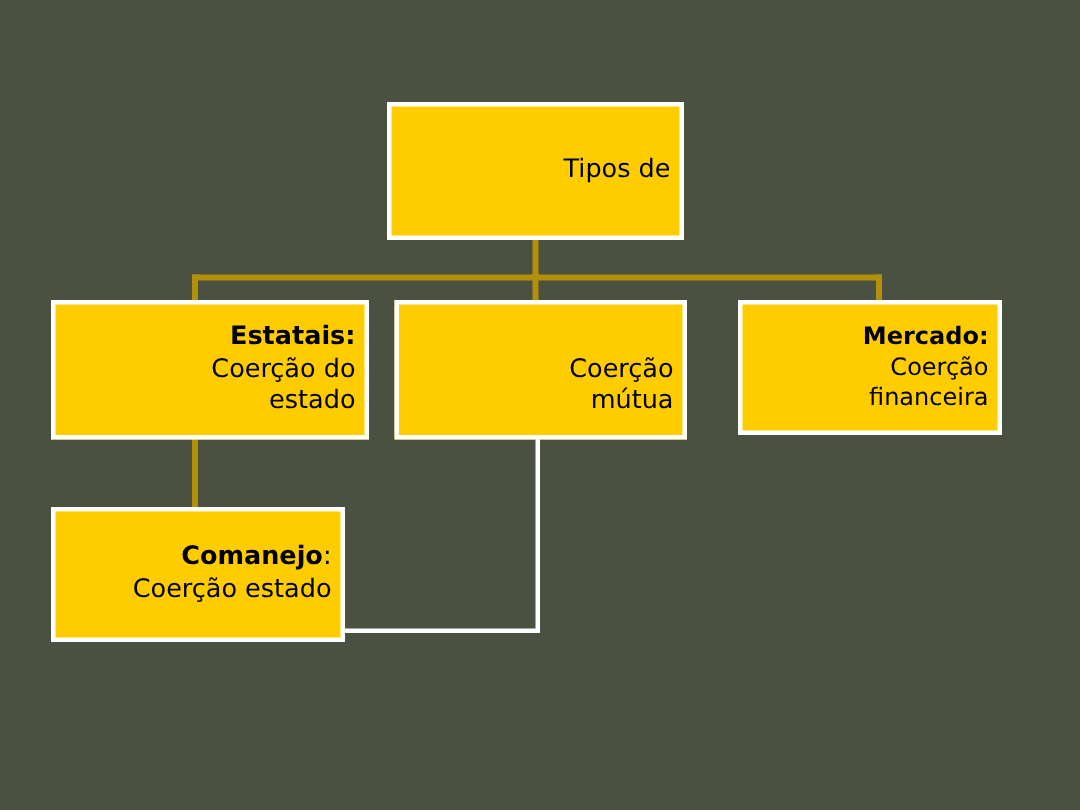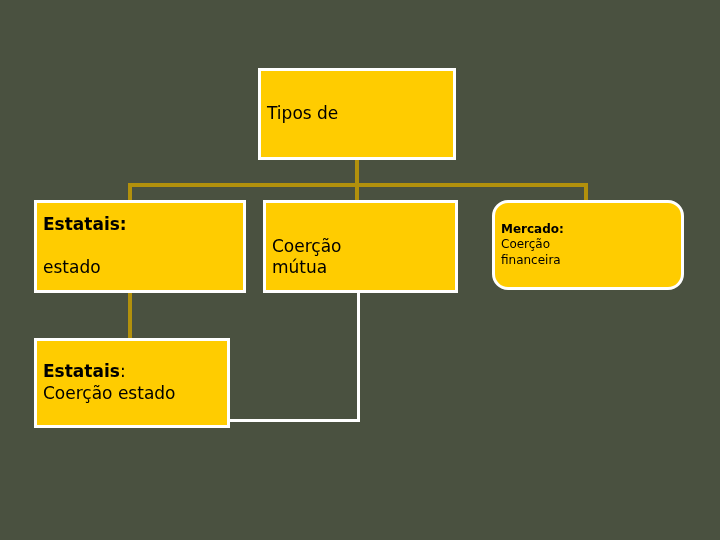--- a/index.html
+++ b/index.html
@@ -31,21 +31,21 @@
 
   
   .node {
     position: absolute;
     background: #ffcc00;
     border: 3px solid #ffffff;
     box-sizing: border-box;
     display: flex;
     align-items: center;
     justify-content: center;
-    text-align: left;
+    text-align: right;
     color: #000000;
     line-height: 1.28;
   }
   .node .txt {
     display: block;
     padding: 0 6px;
     width: 100%;
   }
   .node .hd {
     font-weight: bold;
@@ -53,21 +53,21 @@
   .node .hd-colon {
     font-weight: normal;
   }
   .node .bd {
     font-weight: normal;
   }
 
   #node-root      { left: 258px; top: 68px;  width: 198px; height: 92px;  font-size: 17px; }
   #node-estatais  { left: 34px;  top: 200px; width: 212px; height: 93px;  font-size: 17px; }
   #node-auto      { left: 263px; top: 200px; width: 195px; height: 93px;  font-size: 17px; }
-  #node-mercado   { left: 492px; top: 200px; width: 192px; height: 90px;  font-size: 12px; border-radius: 16px; }
+  #node-mercado   { left: 492px; top: 200px; width: 176px; height: 90px;  font-size: 16px; }
   #node-comanejo  { left: 34px;  top: 338px; width: 196px; height: 90px;  font-size: 17px; }
 
   
   #line-root-stem { left: 355px; top: 160px;  width: 4px;   height: 27px; }
   
   #line-bus       { left: 128px; top: 183px;  width: 460px; height: 4px; }
   
   #line-drop-left   { left: 128px; top: 183px; width: 4px; height: 19px; }
   #line-drop-mid    { left: 355px; top: 183px; width: 4px; height: 19px; }
   #line-drop-right  { left: 584px; top: 183px; width: 4px; height: 19px; }
@@ -95,21 +95,21 @@
 
   <div class="node" id="node-root">
     <span class="txt">
       <span class="bd">Tipos de</span><br>
     </span>
   </div>
 
   <div class="node" id="node-estatais">
     <span class="txt">
       <span class="hd">Estatais:</span><br>
-      <br>
+      <span class="bd">Coerção do</span><br>
       <span class="bd">estado</span>
     </span>
   </div>
 
   <div class="node" id="node-auto">
     <span class="txt">
       <br>
       <span class="bd">Coerção</span><br>
       <span class="bd">mútua</span>
     </span>
@@ -118,18 +118,18 @@
   <div class="node" id="node-mercado">
     <span class="txt">
       <span class="hd">Mercado:</span><br>
       <span class="bd">Coerção</span><br>
       <span class="bd">financeira</span>
     </span>
   </div>
 
   <div class="node" id="node-comanejo">
     <span class="txt">
-      <span class="hd">Estatais</span><span class="hd-colon">:</span><br>
+      <span class="hd">Comanejo</span><span class="hd-colon">:</span><br>
       <span class="bd">Coerção estado</span>
     </span>
   </div>
 
 </div>
 
 </body></html>

